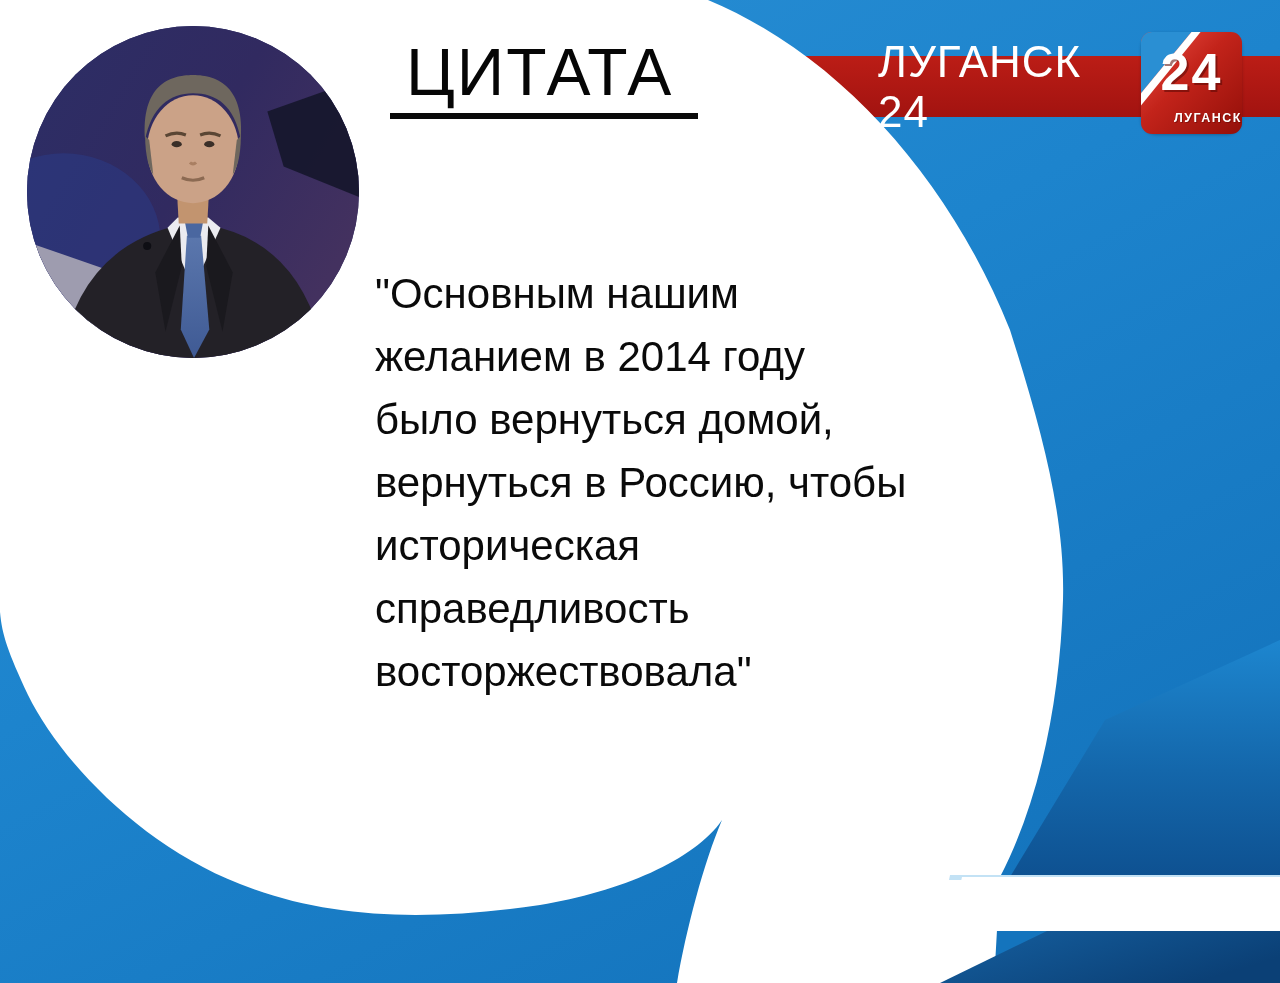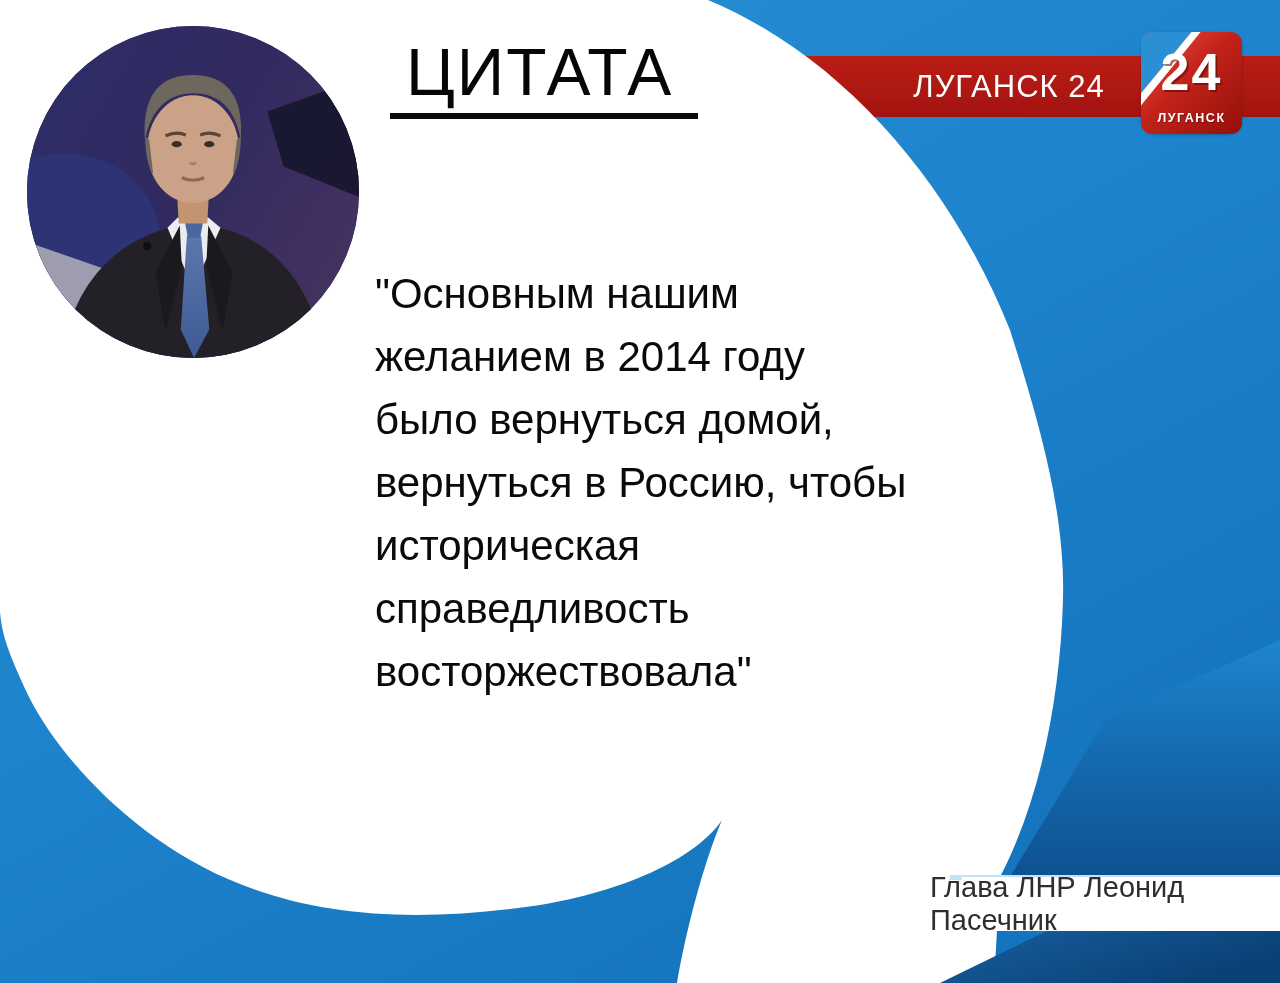--- a/index.html
+++ b/index.html
@@ -8,39 +8,39 @@
     position:relative;width:1280px;height:983px;overflow:hidden;
     font-family:"Liberation Sans",sans-serif;
     background:linear-gradient(160deg,#2b90d5 0%,#1d84cd 45%,#1474bd 100%);
   }
   #bgsvg{position:absolute;left:0;top:0;width:1280px;height:983px;display:block;}
 
   
   .banner-text{
     position:absolute;left:878px;top:58px;width:262px;height:58px;
     display:flex;align-items:center;justify-content:center;
-    color:#ffffff;font-size:31px;letter-spacing:1px;font-weight:400;
+    color:#ffffff;font-size:44px;letter-spacing:1px;font-weight:400;
   }
 
   
   .logo{
     position:absolute;left:1141px;top:32px;width:101px;height:102px;
     background:#ffffff;border-radius:15px;padding:0;
     box-shadow:0 1px 3px rgba(0,0,0,.25);
   }
   .logo-inner{position:relative;width:100%;height:100%;border-radius:11px;overflow:hidden;
     background:linear-gradient(135deg,#ef5044 0%,#c2231a 45%,#930f09 100%);}
   .logo-tri-blue{position:absolute;left:0;top:0;width:100%;height:100%;
     background:#2a8fd3;clip-path:polygon(0 0,50% 0,0 60%);}
   .logo-stripe{position:absolute;left:0;top:0;width:100%;height:100%;
     background:#ffffff;clip-path:polygon(50% 0,59% 0,0 72%,0 60%);}
   .logo-24{position:absolute;left:0;top:14%;width:100%;text-align:center;
     color:#fff;font-size:52px;font-weight:700;letter-spacing:2px;line-height:1;
     text-shadow:2px 2px 0 rgba(90,8,4,.55);}
-  .logo-city{position:absolute;left:0;bottom:9%;width:100%;text-align:center;
+  .logo-city{position:absolute;left:0;bottom:9%;width:100%;text-align:right;
     color:#fff;font-size:12.5px;font-weight:700;letter-spacing:1.5px;
     text-shadow:1px 1px 0 rgba(90,8,4,.5);}
 
   
   .portrait{
     position:absolute;left:27px;top:26px;width:332px;height:332px;border-radius:50%;
     overflow:hidden;background:#2c2e66;
   }
   .portrait svg{display:block;width:100%;height:100%;}
 
@@ -175,15 +175,14 @@
   <div class="title-underline"></div>
 
   <div class="quote">"Основным нашим
 желанием в 2014 году
 было вернуться домой,
 вернуться в Россию, чтобы
 историческая
 справедливость
 восторжествовала"</div>
 
-  <div class="attribution">Глава ЛНР Леонид Пасечник</div>
 
 </div>
 
 </body></html>

